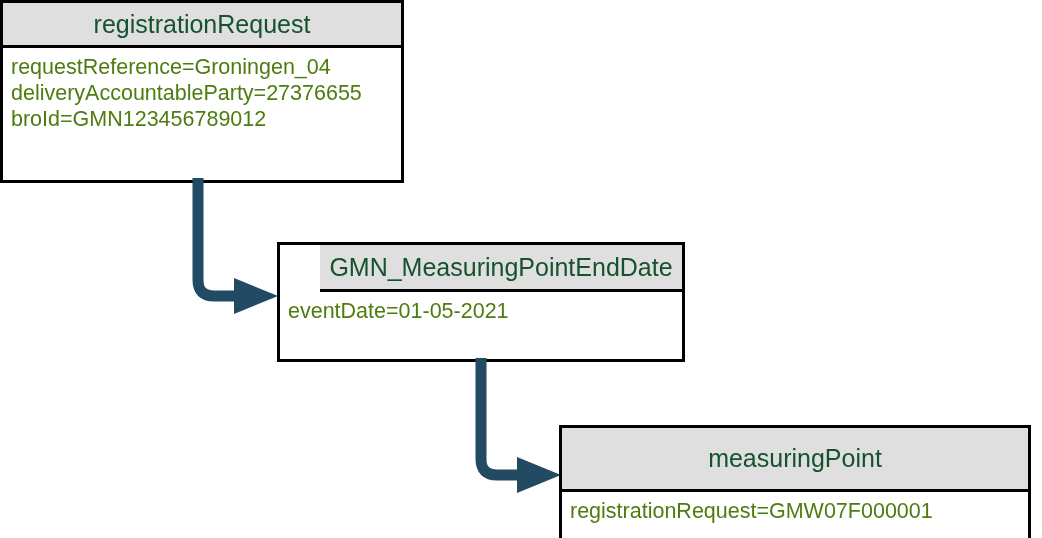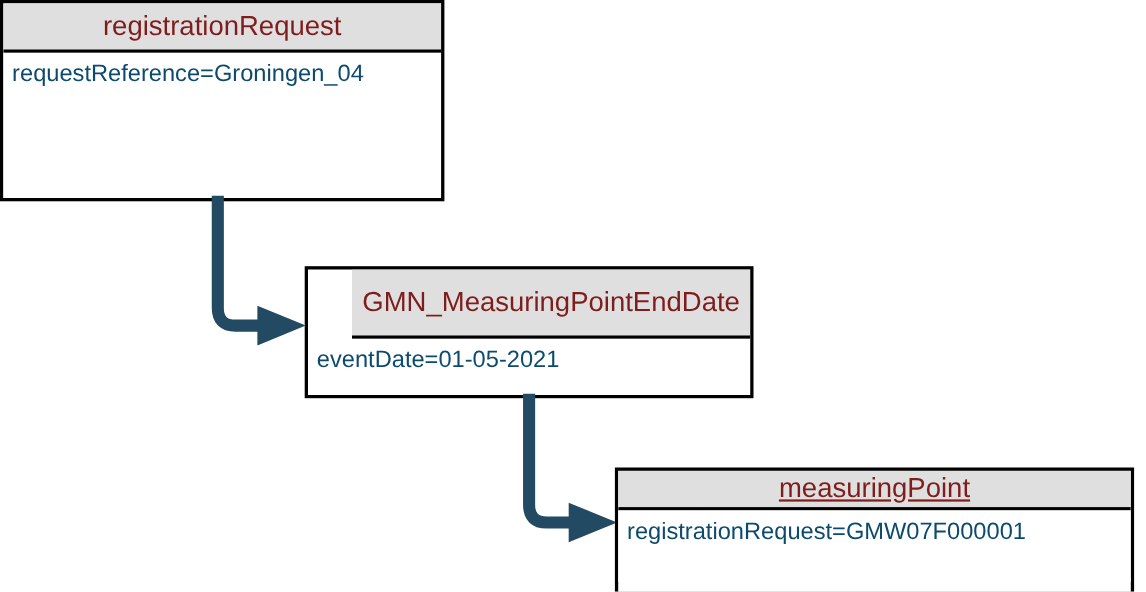--- a/index.html
+++ b/index.html
@@ -24,81 +24,83 @@
     border: 3px solid #000000;
     background: #ffffff;
     overflow: hidden;
   }
   .uml-header {
     box-sizing: border-box;
     background: #dfdfdf;
     border-bottom: 3px solid #000000;
     text-align: center;
     font-size: 25px;
-    color: #7f1d1d;
+    color: #14532d;
     line-height: 1;
     white-space: nowrap;
     overflow: hidden;
     display: flex;
     align-items: center;
     justify-content: center;
   }
   .uml-body {
     box-sizing: border-box;
     background: #ffffff;
     padding: 6px 0 0 8px;
     overflow: hidden;
   }
   .attr-line {
     font-size: 21.5px;
     line-height: 26px;
-    color: #0c4a6e;
+    color: #4d7c0f;
     white-space: nowrap;
     overflow: hidden;
   }
 
   
   #box-registration-request {
     left: 0px;  top: 0px;
     width: 404px; height: 183px;
   }
   #box-registration-request .uml-header { height: 45px; }
   #box-registration-request .uml-body   { height: 135px; }
 
   #box-gmn-measuring-point-end-date {
     left: 277px; top: 242px;
     width: 408px; height: 120px;
   }
-  #box-gmn-measuring-point-end-date .uml-header { height: 63px; margin-left: 40px; }
-  #box-gmn-measuring-point-end-date .uml-body   { height: 70px; }
+  #box-gmn-measuring-point-end-date .uml-header { height: 47px; margin-left: 40px; }
+  #box-gmn-measuring-point-end-date .uml-body   { height: 70px; border-radius: 27px; }
 
   #box-measuring-point {
     left: 559px; top: 425px;
     width: 472px; height: 116px;
   }
-  #box-measuring-point .uml-header { height: 36px; text-decoration: underline; }
+  #box-measuring-point .uml-header { height: 64px; }
   #box-measuring-point .uml-body   { height: 65px; }
 
   
   .connector {
     position: absolute;
     overflow: visible;
   }
   #connector-1 { left: 180px; top: 178px; width: 110px; height: 125px; }
   #connector-2 { left: 463px; top: 358px; width: 110px; height: 125px; }
 </style>
 </head>
 <body>
 
 <div id="canvas">
 
   <div class="uml-box" id="box-registration-request">
     <div class="uml-header">registrationRequest</div>
     <div class="uml-body">
       <div class="attr-line">requestReference=Groningen_04</div>
+      <div class="attr-line">deliveryAccountableParty=27376655</div>
+      <div class="attr-line">broId=GMN123456789012</div>
     </div>
   </div>
 
   <svg class="connector" id="connector-1" viewBox="0 0 110 125" width="110" height="125">
     <path d="M 18 0 L 18 102 Q 18 118 34 118 L 60 118" fill="none" stroke="#234A63" stroke-width="11"></path>
     <polygon points="54,100 98,118 54,136" fill="#234A63"></polygon>
   </svg>
 
   <div class="uml-box" id="box-gmn-measuring-point-end-date">
     <div class="uml-header">GMN_MeasuringPointEndDate</div>

